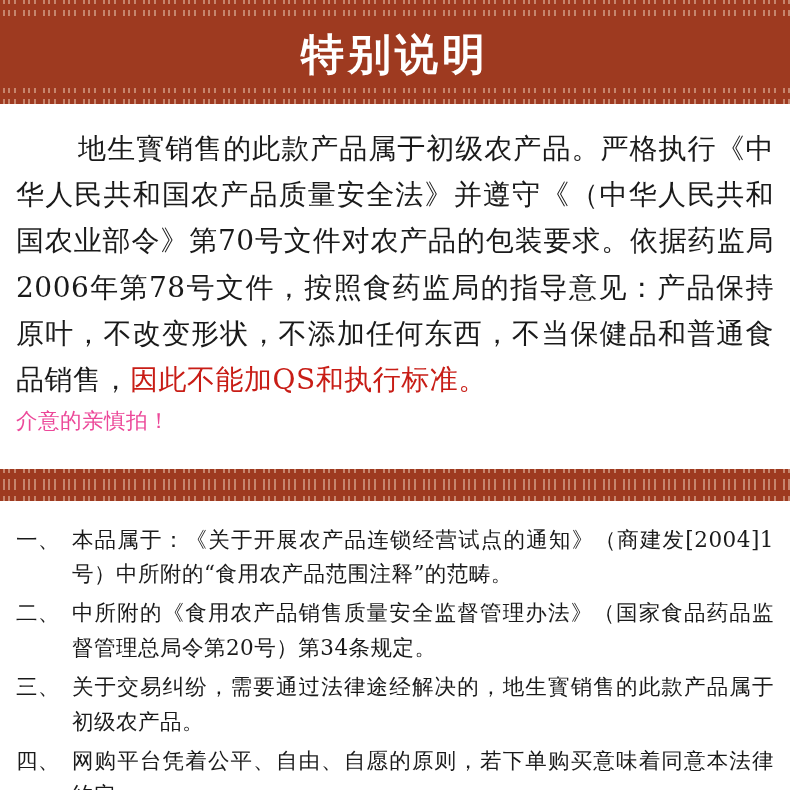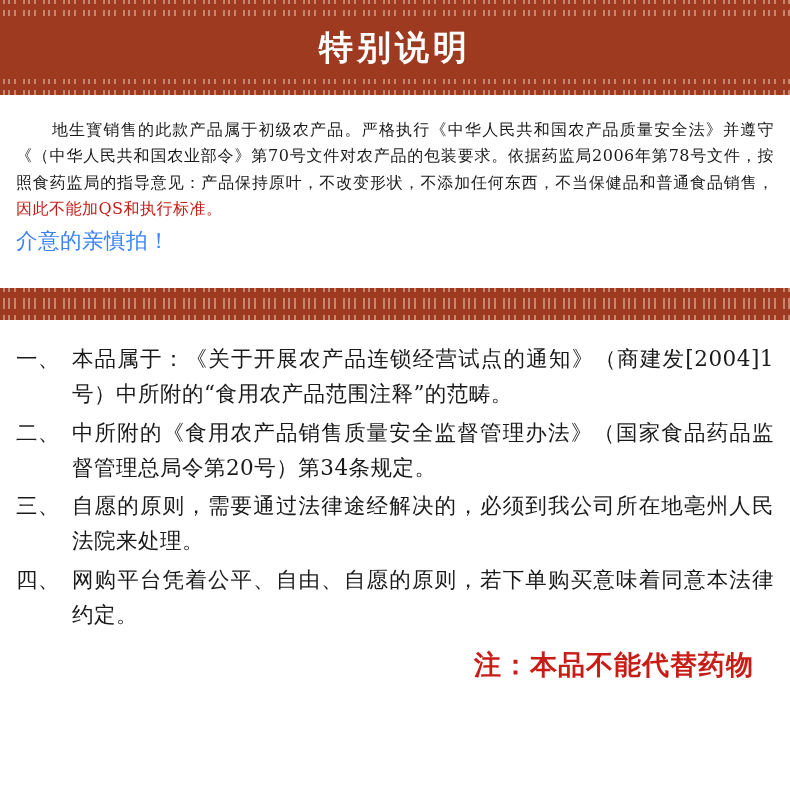--- a/index.html
+++ b/index.html
@@ -23,23 +23,23 @@
   
   .banner {
     position: relative;
     width: 790px;
     background: #9e3a20;
     color: #ffffff;
     text-align: center;
     overflow: hidden;
   }
   .banner-title {
-    font-family: Liberation Mono, monospace;
+    font-family: Liberation Sans, sans-serif;
     font-weight: bold;
-    font-size: 34px;
+    font-size: 43px;
     letter-spacing: 4px;
     line-height: 1;
     padding-top: 17px;
     padding-bottom: 12px;
     position: relative;
     z-index: 2;
   }
   
   .banner-fret {
     position: relative;
@@ -67,35 +67,35 @@
   }
   .banner-fret.top::after {
     top: 4px;
   }
 
   
   .section {
     padding: 0 16px;
   }
   .para {
-    font-size: 16px;
+    font-size: 28px;
     line-height: 1.65;
     color: #1a1a1a;
     text-align: justify;
     letter-spacing: 0.5px;
   }
   .para .indent {
     display: inline-block;
     width: 2.2em;
   }
   .red {
     color: #c81d16;
   }
   .red-line {
-    color: #3b82f6;
+    color: #ec4899;
     font-size: 21.5px;
     line-height: 1.65;
     letter-spacing: 0.5px;
   }
 
   
   .legal-list {
     margin: 0;
     padding: 0;
     list-style: none;
@@ -162,21 +162,21 @@
       <li class="legal-item">
         <span class="legal-num">一、</span>
         <span class="legal-text">本品属于：《关于开展农产品连锁经营试点的通知》（商建发[2004]1号）中所附的“食用农产品范围注释”的范畴。</span>
       </li>
       <li class="legal-item">
         <span class="legal-num">二、</span>
         <span class="legal-text">中所附的《食用农产品销售质量安全监督管理办法》（国家食品药品监督管理总局令第20号）第34条规定。</span>
       </li>
       <li class="legal-item">
         <span class="legal-num">三、</span>
-        <span class="legal-text">自愿的原则，需要通过法律途经解决的，必须到我公司所在地亳州人民法院来处理。</span>
+        <span class="legal-text">关于交易纠纷，需要通过法律途经解决的，地生寳销售的此款产品属于初级农产品。</span>
       </li>
       <li class="legal-item">
         <span class="legal-num">四、</span>
         <span class="legal-text">网购平台凭着公平、自由、自愿的原则，若下单购买意味着同意本法律约定。</span>
       </li>
     </ul>
 
     <div class="note">注：本品不能代替药物</div>
   </div>
 

